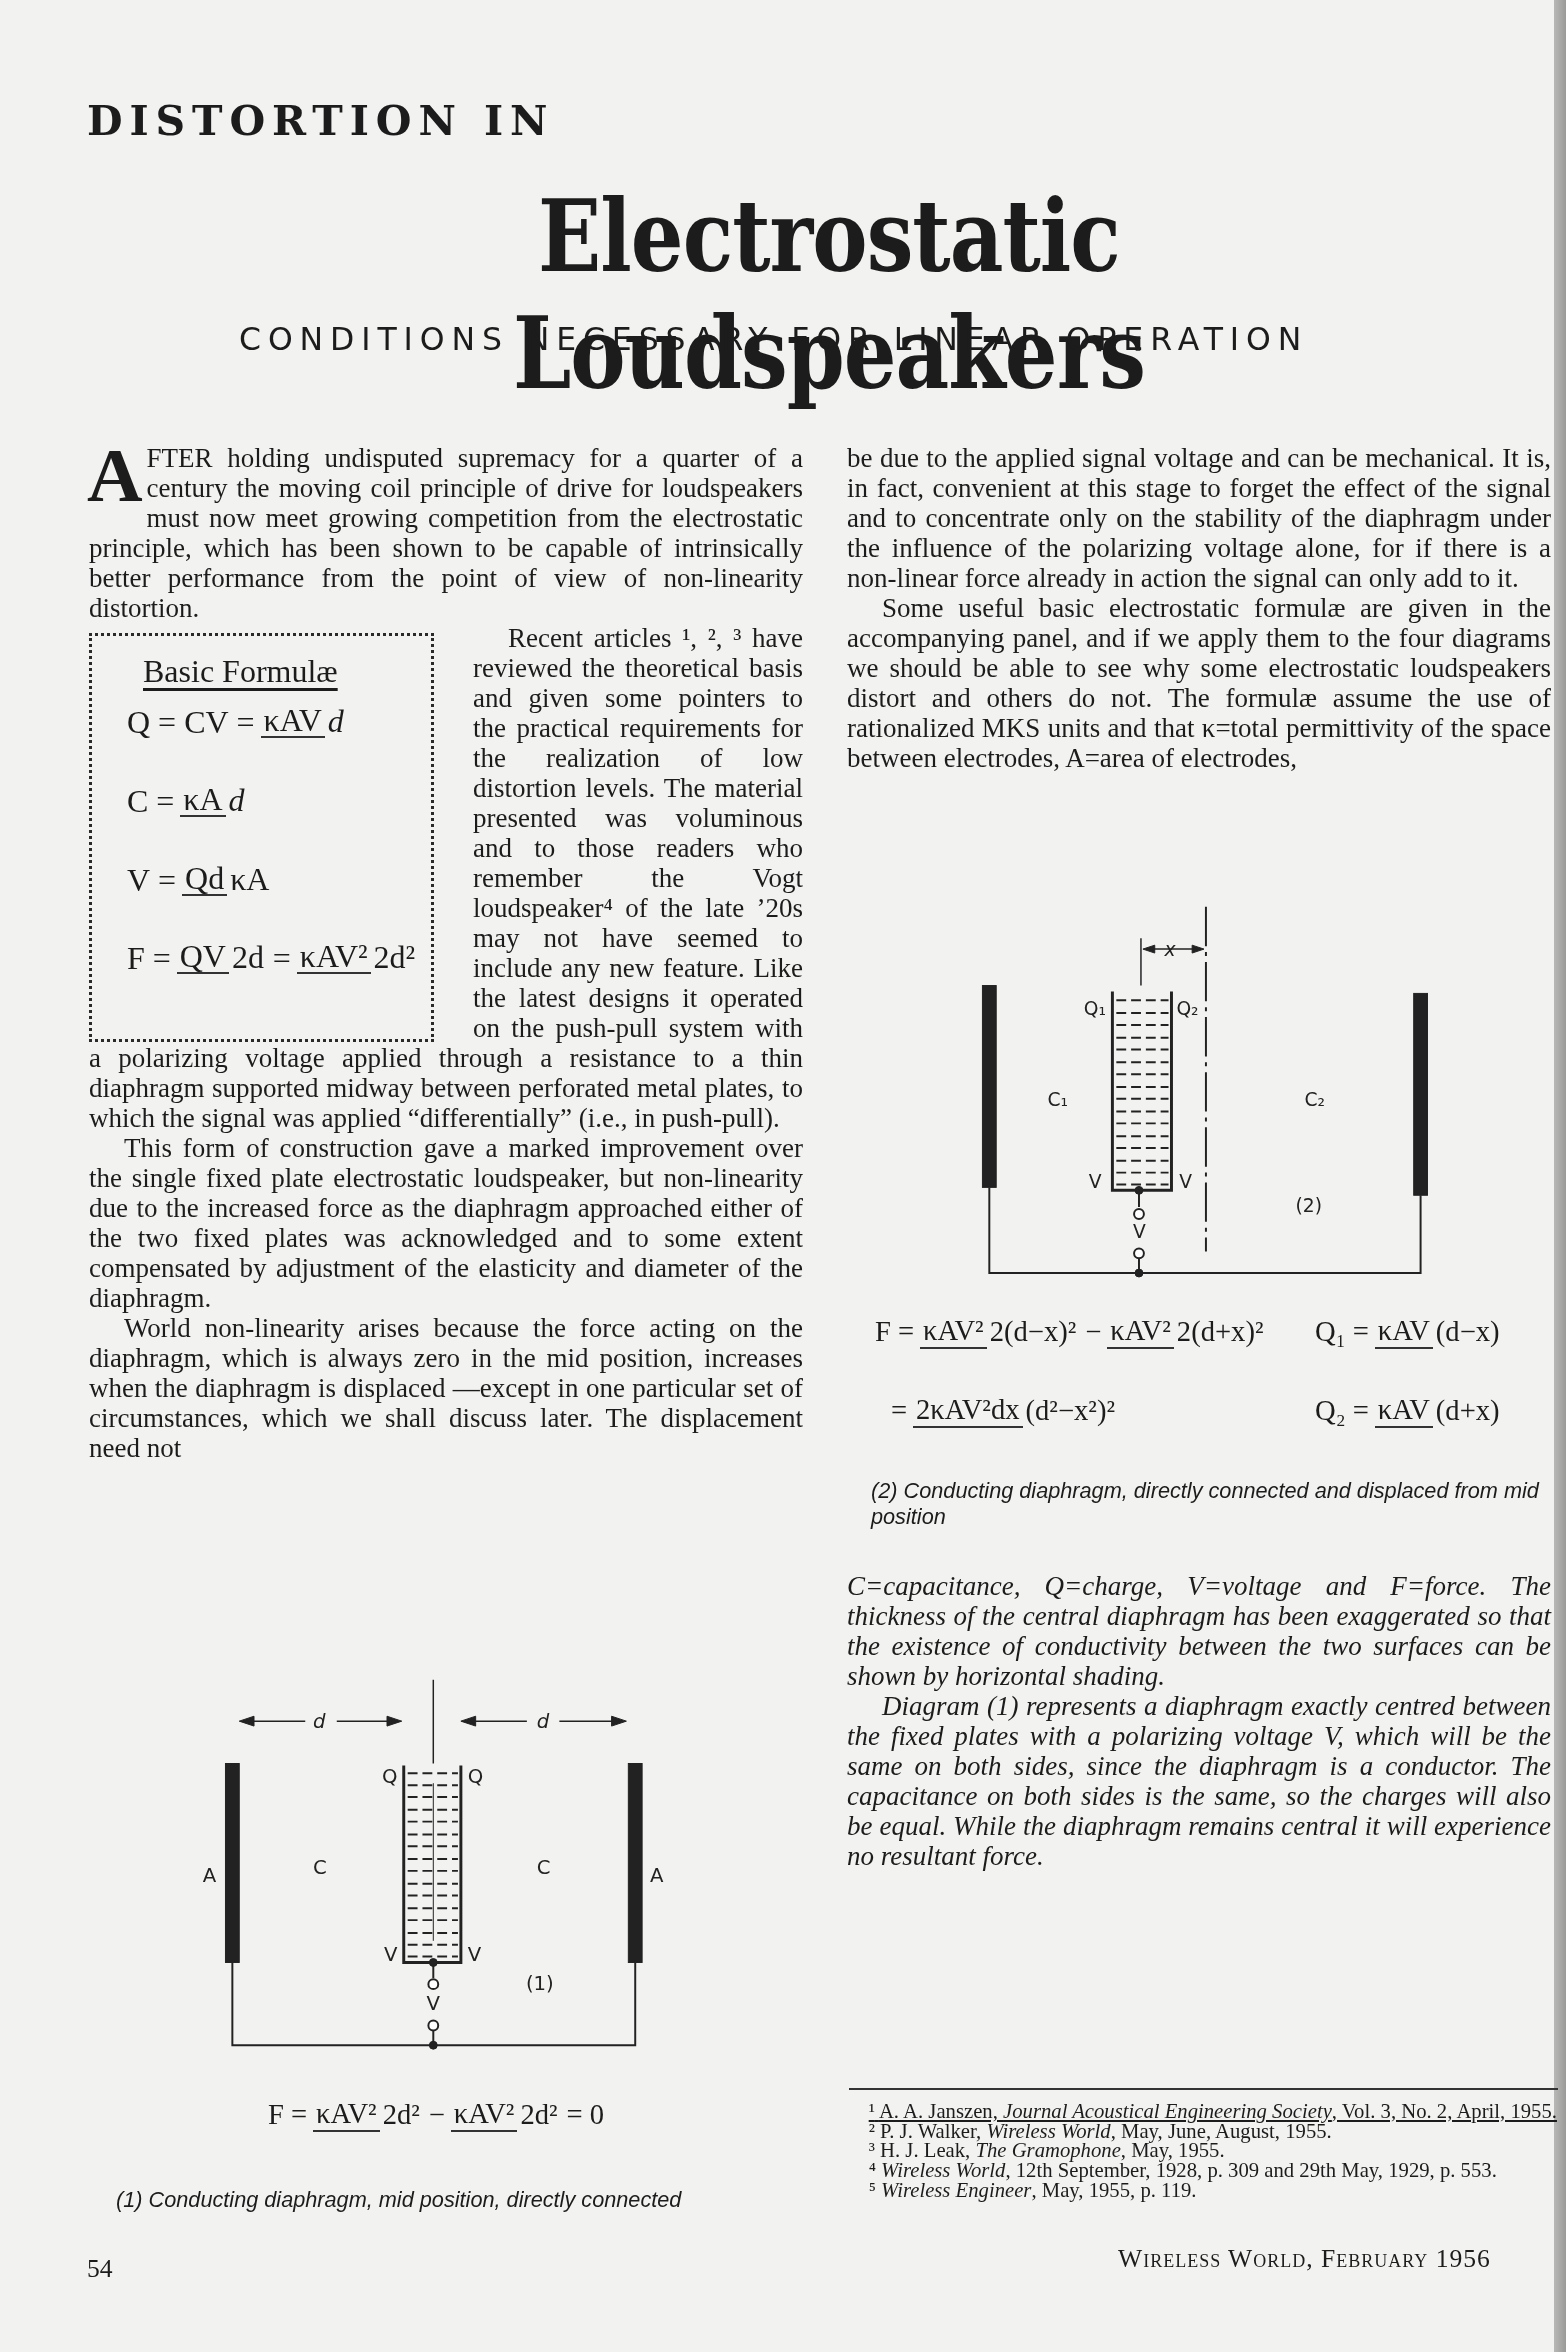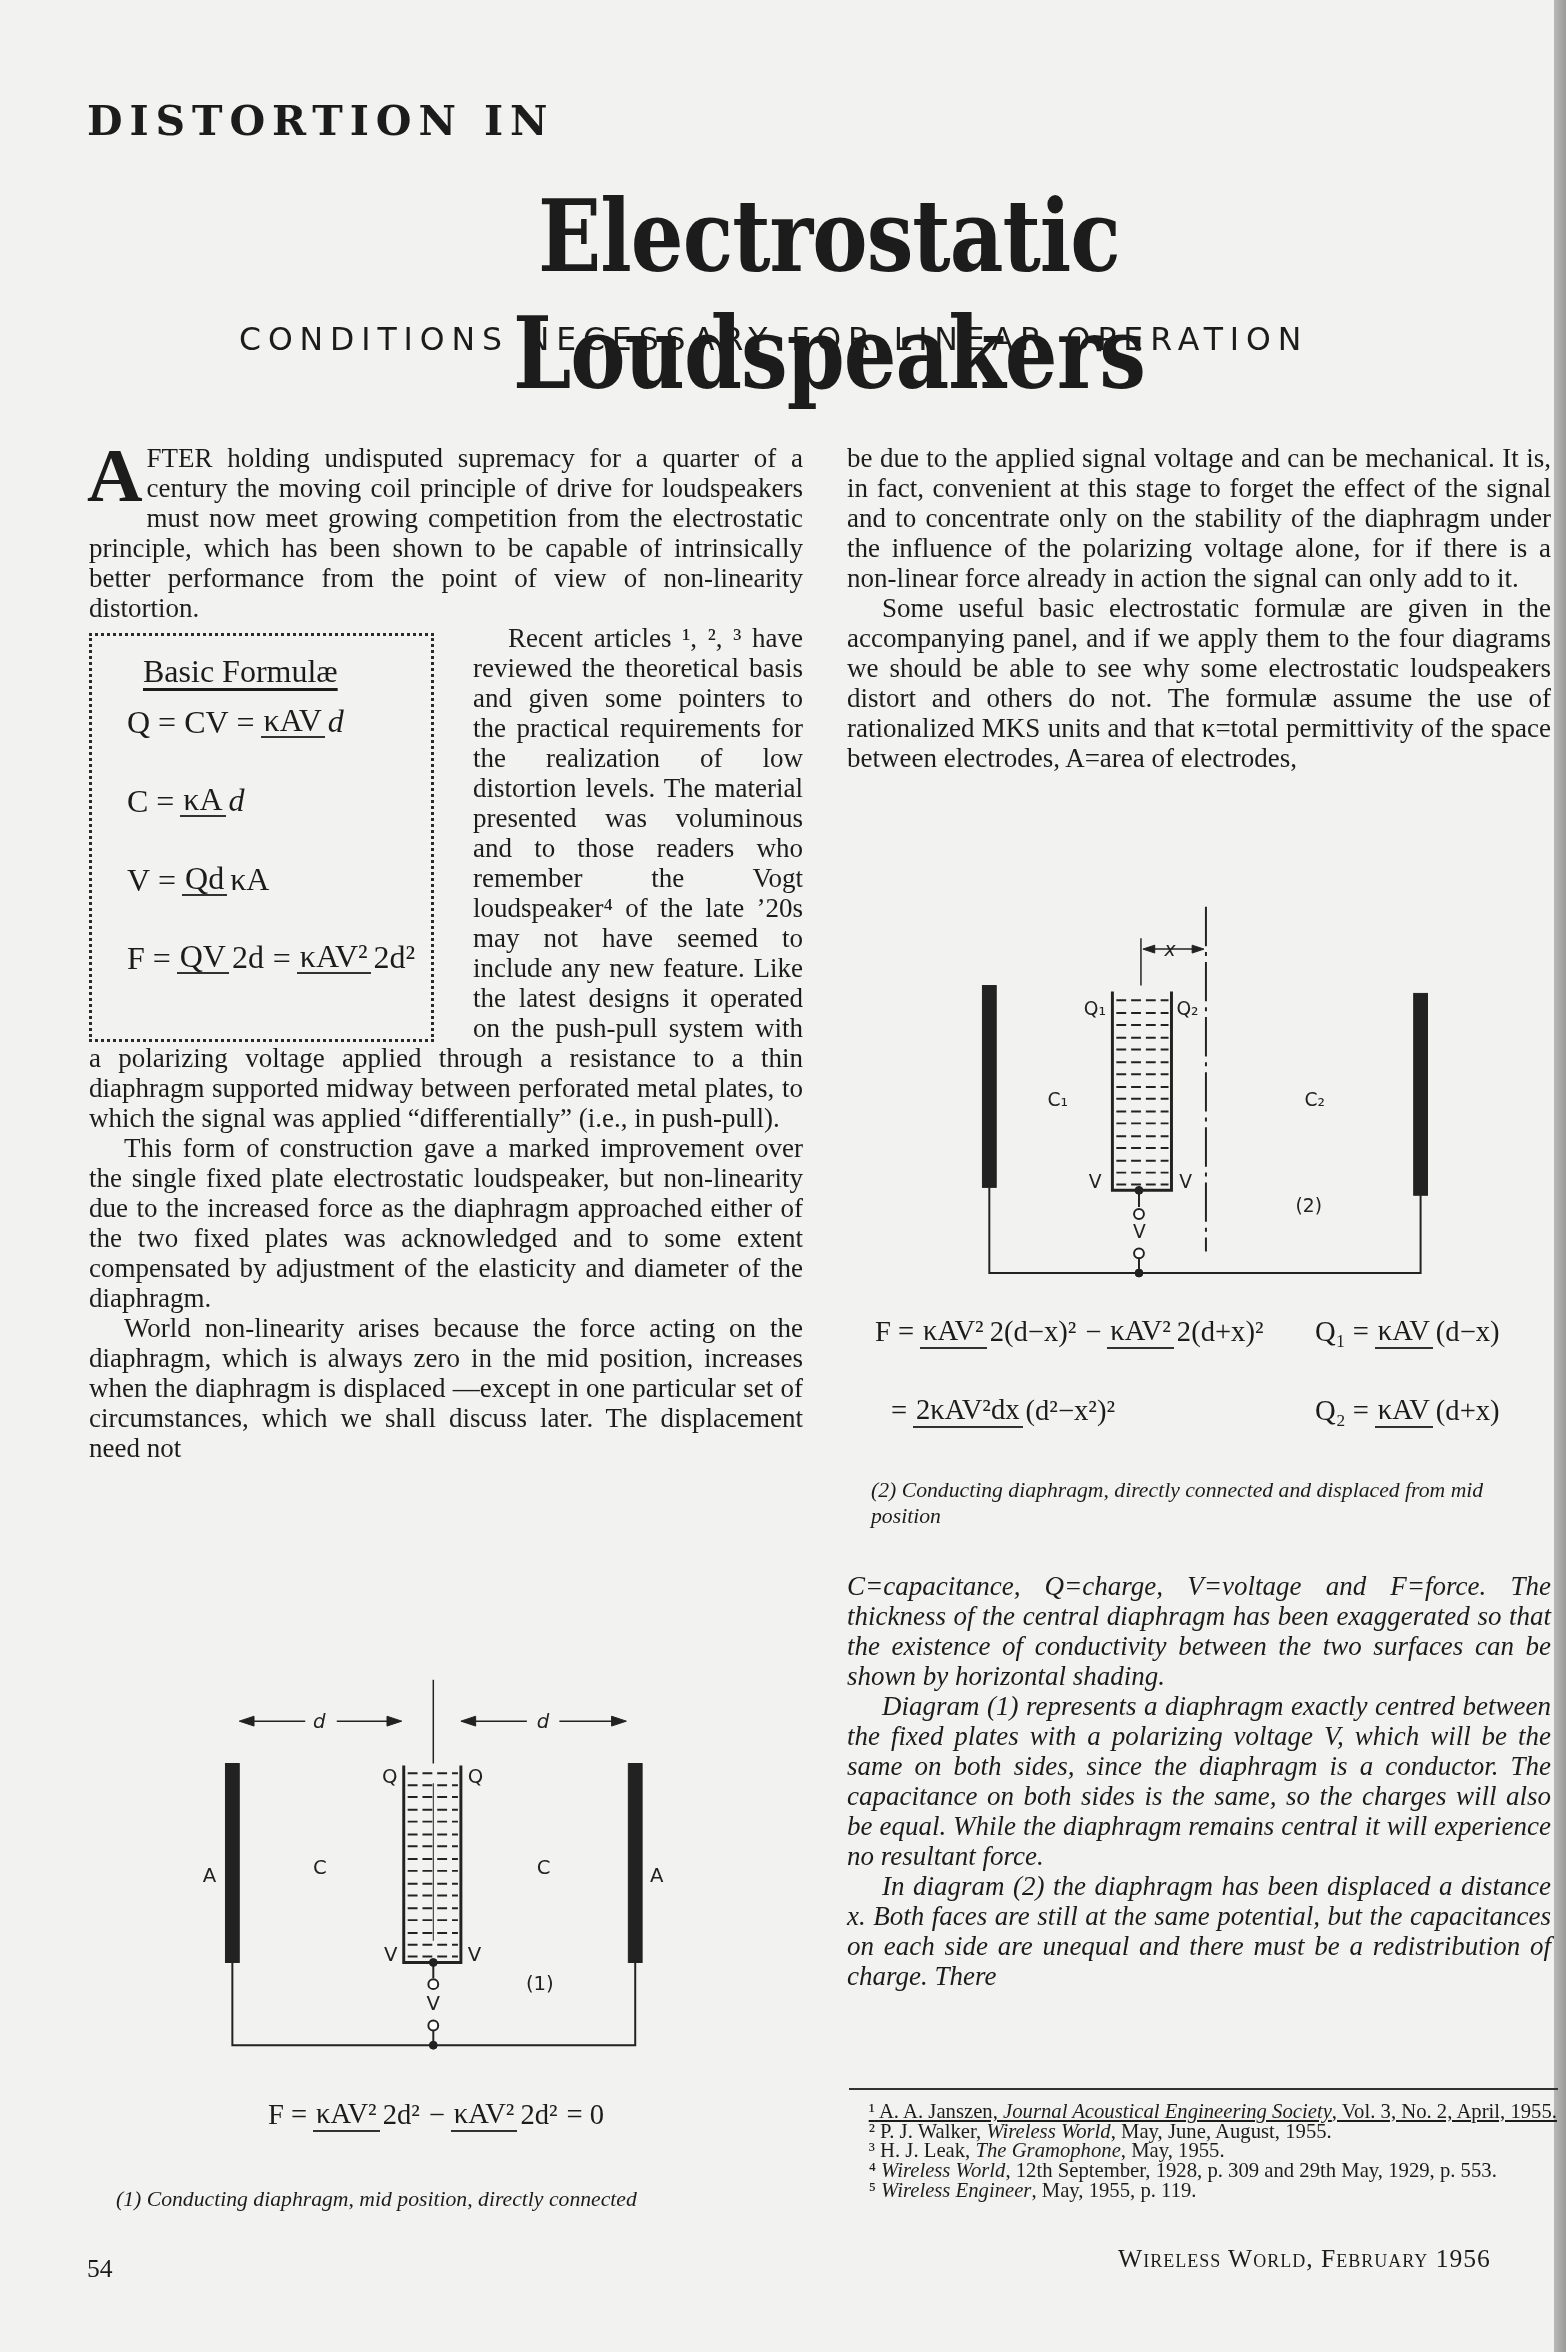--- a/index.html
+++ b/index.html
@@ -14,21 +14,21 @@
   .dropcap{float:left;font-size:77px;line-height:61px;font-weight:bold;margin:2px 3.9px 0 -2px;}
   .formulae{float:left;width:345px;height:409px;margin:9.9px 39px 0 0;border:3.9px dotted #2a2a2a;box-sizing:border-box;position:relative;font-size:32px;}
   .formulae .fhead{position:absolute;left:51px;top:19.7px;text-decoration:underline;text-underline-offset:5.9px;}
   .frac{display:inline-flex;flex-direction:row;align-items:center;vertical-align:middle;margin:0 5.9px;}
   .frac .num{border-bottom:2px solid #333;padding:0 3px;line-height:31.5px;}
   .frac .den{line-height:31.5px;padding:0 3px;}
   .frow{position:absolute;left:35px;white-space:nowrap;display:flex;align-items:center;}
   i{font-style:italic;}
   .diagram{position:absolute;}
   .eq{position:absolute;font-size:28.6px;display:flex;align-items:center;white-space:nowrap;}
-  .caption{position:absolute;font-family:Liberation Serif, serif;font-style:italic;font-size:21.7px;line-height:25.6px;}
+  .caption{position:absolute;font-family:Liberation Sans, sans-serif;font-style:italic;font-size:21.7px;line-height:25.6px;}
   .footnotes{position:absolute;left:849px;top:2088px;width:709px;font-size:20.7px;line-height:19.7px;}
   .footnotes .rule{border-top:2px solid #333;margin-bottom:11.8px;}
   .pageno{position:absolute;left:87px;top:2238px;font-size:25.6px;margin-top:16px;}
   .runfoot{position:absolute;left:1118px;top:2244px;font-size:25.6px;font-variant:small-caps;letter-spacing:1px;white-space:nowrap;}
 </style>
 </head>
 <body>
 
 <div class="binding"></div>
 
@@ -236,21 +236,20 @@
   <span class="frac">
       <span class="num">κAV</span>
       <span class="den">(d+x)</span>
     </span>
 </div>
 <div class="caption" style="left:871px;top:1478px;width:680px;">(2) Conducting diaphragm, directly connected and displaced from mid position</div>
 
 <div class="col" style="left:847px;top:1571px;width:704px;font-style:italic;">
   <p>C=capacitance, Q=charge, V=voltage and F=force. The thickness of the central diaphragm has been exaggerated so that the existence of conductivity between the two surfaces can be shown by horizontal shading.</p>
   <p class="ind">Diagram (1) represents a diaphragm exactly centred between the fixed plates with a polarizing voltage V, which will be the same on both sides, since the diaphragm is a conductor. The capacitance on both sides is the same, so the charges will also be equal. While the diaphragm remains central it will experience no resultant force.</p>
-  <p class="ind">In diagram (2) the diaphragm has been displaced a distance x. Both faces are still at the same potential, but the capacitances on each side are unequal and there must be a redistribution of charge. There</p>
 </div>
 
 <div class="footnotes">
   <div class="rule"></div>
   <div style="text-indent:19.7px;text-decoration:underline;"><span>¹</span> <span>A. A. Janszen, </span><i>Journal Acoustical Engineering Society</i><span>, Vol. 3, No. 2, April, 1955.</span></div>
   <div style="text-indent:19.7px;"><span>²</span> <span>P. J. Walker, </span><i>Wireless World</i><span>, May, June, August, 1955.</span></div>
   <div style="text-indent:19.7px;"><span>³</span> <span>H. J. Leak, </span><i>The Gramophone</i><span>, May, 1955.</span></div>
   <div style="text-indent:19.7px;"><span>⁴</span> <span></span><i>Wireless World</i><span>, 12th September, 1928, p. 309 and 29th May, 1929, p. 553.</span></div>
   <div style="text-indent:19.7px;"><span>⁵</span> <span></span><i>Wireless Engineer</i><span>, May, 1955, p. 119.</span></div>
 </div>

